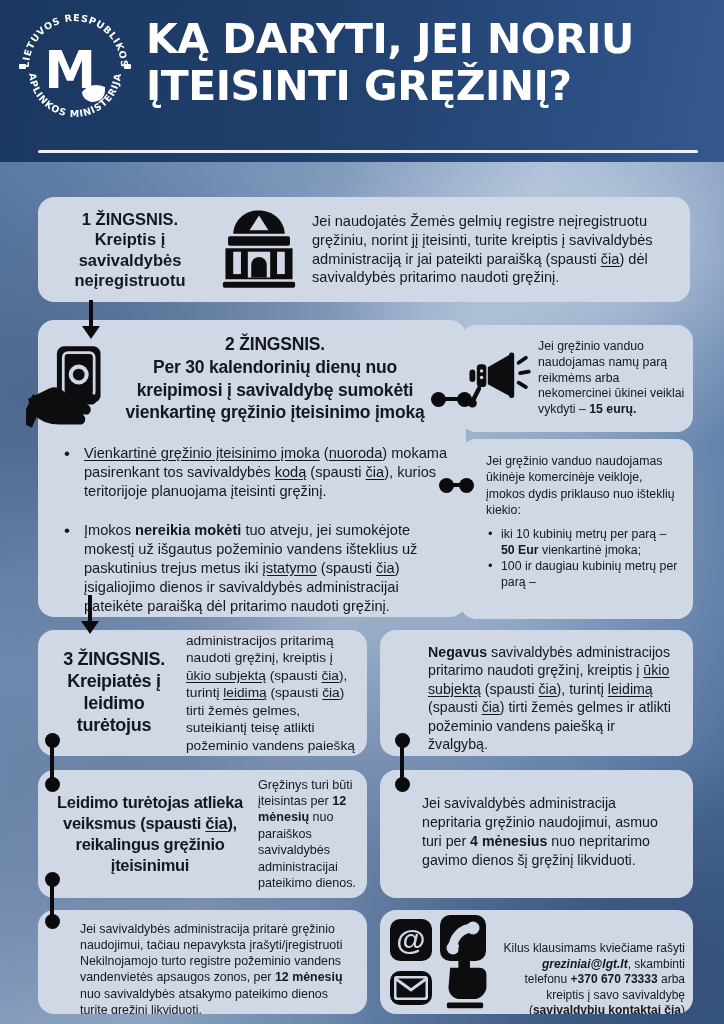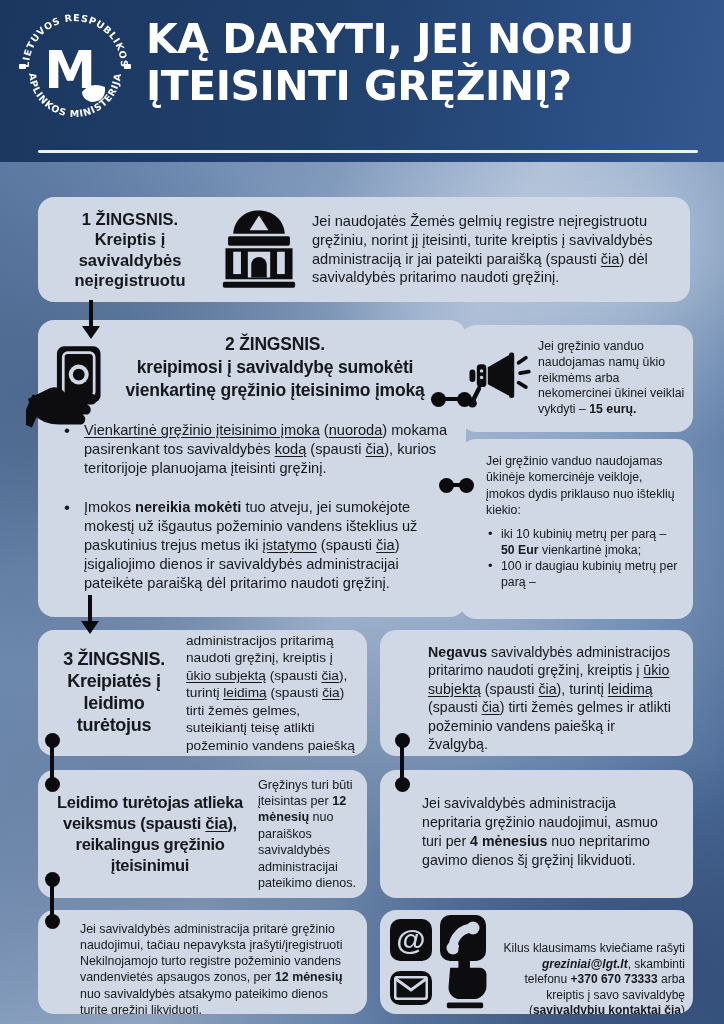--- a/index.html
+++ b/index.html
@@ -124,20 +124,21 @@
         <path d="M41 82 v-15 a9 9 0 0 1 18 0 v15 z"></path>
         <rect x="8" y="87" width="84" height="7" rx="2"></rect>
       </g>
     </svg>
     <div class="s1-body ctext"><span>Jei naudojatės Žemės gelmių registre neįregistruotu gręžiniu, norint jį įteisinti, turite kreiptis į savivaldybės administraciją ir jai pateikti paraišką (spausti </span><span class="u">čia</span><span>) dėl savivaldybės pritarimo naudoti gręžinį.</span></div>
   </div>
 
   <div class="box" id="step2-box">
     <div class="s2-title">
         <span class="ln">2 ŽINGSNIS.</span>
+        <span class="ln">Per 30 kalendorinių dienų nuo</span>
         <span class="ln">kreipimosi į savivaldybę sumokėti</span>
         <span class="ln">vienkartinę gręžinio įteisinimo įmoką</span>
       </div>
     <div class="s2-bullets">
       <div class="bullet"><span class="u">Vienkartinė gręžinio įteisinimo įmoka</span><span> (</span><span class="u">nuoroda</span><span>) mokama pasirenkant tos savivaldybės </span><span class="u">kodą</span><span> (spausti </span><span class="u">čia</span><span>), kurios teritorijoje planuojama įteisinti gręžinį.</span></div>
       <div class="bullet"><span>Įmokos </span><span class="b">nereikia mokėti</span><span> tuo atveju, jei sumokėjote mokestį už išgautus požeminio vandens išteklius už paskutinius trejus metus iki </span><span class="u">įstatymo</span><span> (spausti </span><span class="u">čia</span><span>) įsigaliojimo dienos ir savivaldybės administracijai pateikėte paraišką dėl pritarimo naudoti gręžinį.</span></div>
     </div>
   </div>
   <svg class="abs" id="money-icon" viewBox="0 0 110 100">
     <g fill="#0d0d10">
@@ -157,21 +158,21 @@
         <rect x="12" y="20" width="13" height="31" rx="5"></rect>
         <circle cx="18.5" cy="29" r="2.3" fill="#cfd8e4"></circle>
         <circle cx="18.5" cy="38" r="2.3" fill="#cfd8e4"></circle>
         <path d="M27 24 L58 6 v58 L27 47 Z"></path>
         <rect x="56" y="4" width="7" height="62" rx="3"></rect>
         <path d="M69 18 L79 11 M71 32 L83 30 M69 45 L79 51" stroke="#0d0d10" stroke-width="5" stroke-linecap="round" fill="none"></path>
         <path d="M15 53 L8 67" stroke="#0d0d10" stroke-width="6" stroke-linecap="round" fill="none"></path>
         <circle cx="6" cy="73" r="6"></circle>
       </g>
     </svg>
-    <div class="fee1-text ctext"><span>Jei gręžinio vanduo naudojamas namų ūkio reikmėms arba nekomercinei ūkinei veiklai vykdyti – </span><span class="b">15 eurų.</span></div>
+    <div class="fee1-text ctext"><span>Jei gręžinio vanduo naudojamas namų parą reikmėms arba nekomercinei ūkinei veiklai vykdyti – </span><span class="b">15 eurų.</span></div>
   </div>
 
   <div class="box" id="fee2-box">
     <div class="fee2-intro">Jei gręžinio vanduo naudojamas ūkinėje komercinėje veikloje, įmokos dydis priklauso nuo išteklių kiekio:</div>
     <div class="fee2-bullets">
       <div class="sbullet"><span>iki 10 kubinių metrų per parą – </span><span class="b">50 Eur</span><span> vienkartinė įmoka;</span></div>
       <div class="sbullet"><span>100 ir daugiau kubinių metrų per parą – </span></div>
     </div>
   </div>
 

